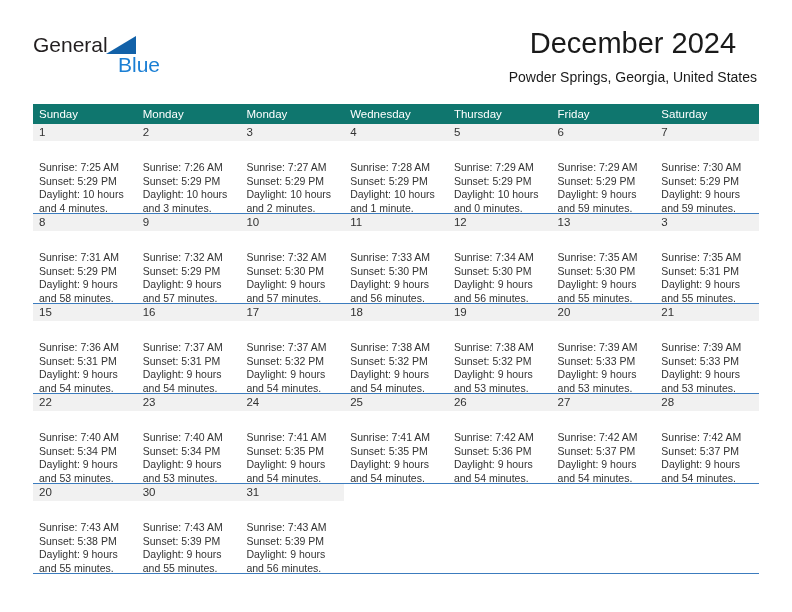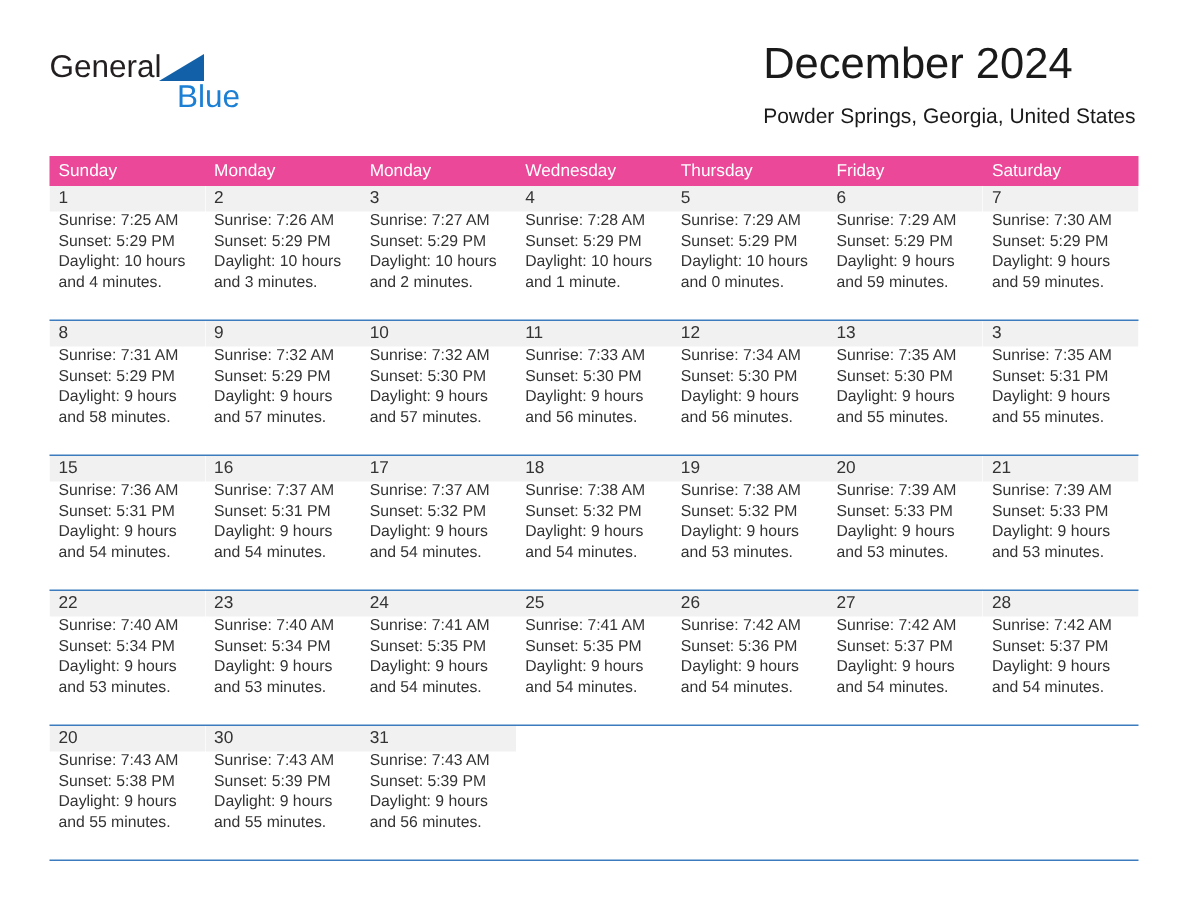--- a/index.html
+++ b/index.html
@@ -62,21 +62,21 @@
     font-size: 21px;
     color: #1b7fd4;
     font-family: "Liberation Sans", sans-serif;
     margin-left: 26px;
   }
 
   .title-block {
     position: absolute;
     right: 35px;
     top: 26px;
-    text-align: left;
+    text-align: center;
   }
   .cal-title {
     font-size: 29px;
     color: #1a1a1a;
     line-height: 34px;
     white-space: nowrap;
     font-weight: normal;
   }
   .cal-subtitle {
     margin-top: 8px;
@@ -89,21 +89,21 @@
   
   .calendar {
     position: absolute;
     left: 33px;
     top: 104px;
     width: 726px;
   }
   .weekday-row {
     display: flex;
     width: 100%;
-    background: #ec4899;
+    background: #0f766e;
   }
   .weekday {
     flex: 1 1 0;
     box-sizing: border-box;
     height: 20px;
     line-height: 20px;
     padding-left: 6px;
     color: #ffffff;
     font-size: 11.5px;
     overflow: hidden;
@@ -130,21 +130,21 @@
     line-height: 17px;
     padding-left: 6px;
     background: #f1f1f1;
     font-size: 11.5px;
     color: #333333;
   }
   .day-cell.empty .day-number {
     background: transparent;
   }
   .day-info {
-    padding: 0 5px 0 6px;
+    padding: 20px 5px 0 6px;
     font-size: 10.5px;
     line-height: 13.6px;
     color: #333333;
   }
   .day-info div {
     white-space: nowrap;
   }
 </style>
 </head>
 <body>

